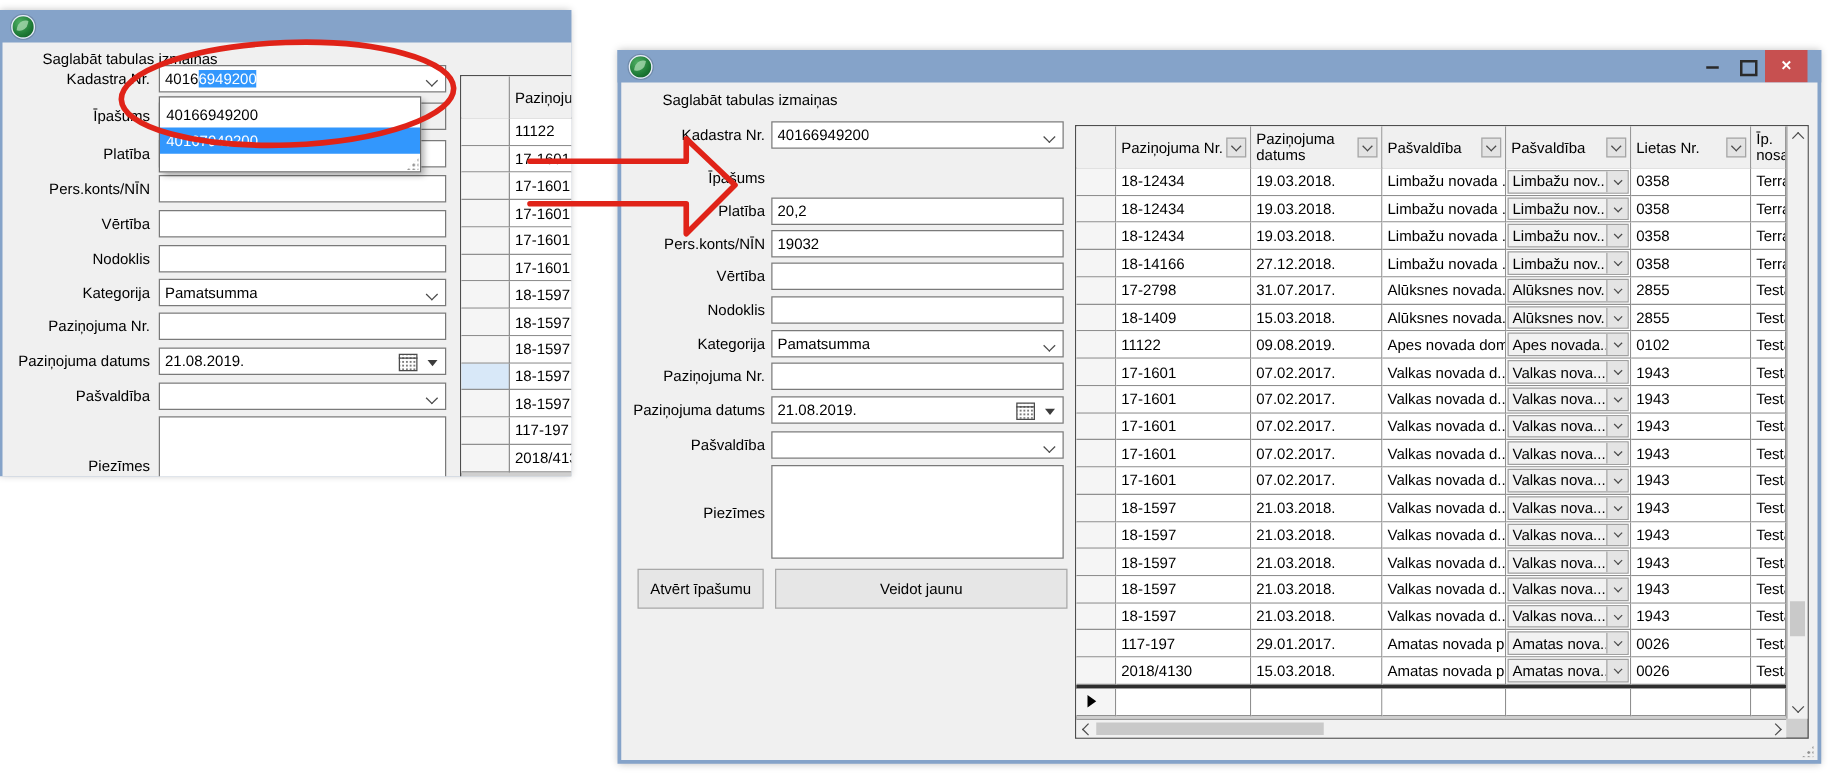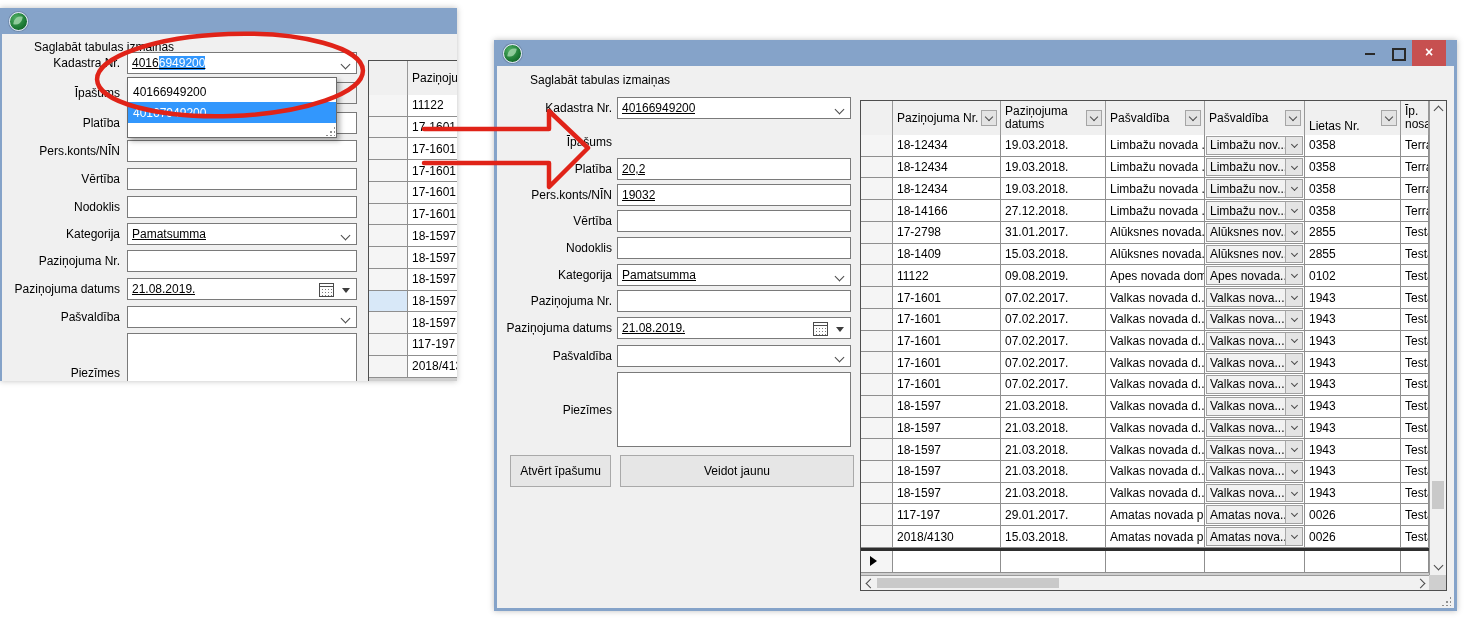--- a/index.html
+++ b/index.html
@@ -19,21 +19,21 @@
   .capbtn .dash{position:absolute;left:5px;top:13px;width:10px;height:2px;background:#2a2a2a;}
   .capbtn .sq{position:absolute;left:4px;top:8px;width:10px;height:9px;border:2px solid #2a2a2a;background:transparent;}
   .close-btn{background:#c75050;}
   .close-btn .x{position:absolute;left:0;right:0;top:4px;text-align:center;color:#fff;font-size:14px;font-weight:bold;}
   .client{position:absolute;background:#f0f0f0;overflow:hidden;}
 
   
   .form-title{position:absolute;font-size:12px;color:#000;}
   .frow{position:absolute;}
   .flabel{position:absolute;top:0;bottom:0;display:flex;align-items:center;justify-content:flex-end;color:#000;}
-  .tbox{position:absolute;background:#fff;border:1px solid #7a7a7a;display:flex;align-items:center;padding:0 4px;box-sizing:border-box;text-decoration:underline;}
+  .tbox{position:absolute;background:#fff;border:1px solid #7a7a7a;display:flex;align-items:center;padding:0 4px;box-sizing:border-box;}
   .tbox.ro{background:#f0f0f0;}
   .tbox.area{align-items:flex-start;}
   .tval{white-space:nowrap;overflow:hidden;}
   .tsel{background:#3297fd;color:#fff;white-space:pre;}
   .chev{width:6px;height:6px;border-right:1.6px solid #4a4a4a;border-bottom:1.6px solid #4a4a4a;
         transform:rotate(45deg);display:inline-block;}
   .combo-arrow{position:absolute;right:7px;top:8px;}
   .cal{position:absolute;right:22px;top:4px;width:13px;height:12px;border:1px solid #4a4a4a;background:
        radial-gradient(#7a7a7a 0.8px,transparent 0.9px);background-size:3px 3px;background-position:1px 4px;background-color:#fdfdfd;}
   .cal:before{content:"";position:absolute;left:-1px;right:-1px;top:2px;border-top:1px solid #4a4a4a;}
@@ -356,21 +356,21 @@
                 <div class="filter-btn">
                   <span class="chev"></span>
                 </div>
               </div>
               <div class="g-hcell" style="width: 100px; height: 34px; padding-right: 21px;">
                 <span class="g-hlabel">Pašvaldība</span>
                 <div class="filter-btn">
                   <span class="chev"></span>
                 </div>
               </div>
-              <div class="g-hcell" style="width: 96px; height: 34px; padding-right: 36px; align-items: flex-end;">
+              <div class="g-hcell" style="width: 96px; height: 34px; padding-right: 36px;">
                 <span class="g-hlabel">Lietas Nr.</span>
                 <div class="filter-btn">
                   <span class="chev"></span>
                 </div>
               </div>
               <div class="g-hcell" style="width: 28px; height: 34px;">
                 <span class="g-hlabel">Īp. nosa</span>
               </div>
             </div>
             <div class="g-row" style="height: 21.74px;">
@@ -433,21 +433,21 @@
                     <span class="chev"></span>
                   </span>
                 </div>
               </div>
               <div class="g-cell" style="width: 96px;">0358</div>
               <div class="g-cell" style="width: 28px;">Terra</div>
             </div>
             <div class="g-row" style="height: 21.74px;">
               <div class="g-cell g-sel" style="width: 32px;"></div>
               <div class="g-cell" style="width: 108px;">17-2798</div>
-              <div class="g-cell" style="width: 105px;">31.01.2017.</div>
+              <div class="g-cell" style="width: 105px;">31.07.2017.</div>
               <div class="g-cell" style="width: 99px;">Alūksnes novada...</div>
               <div class="g-cell g-combo" style="width: 100px;">
                 <div class="inner">
                   <span class="ctext">Alūksnes nov...</span>
                   <span class="cbtn">
                     <span class="chev"></span>
                   </span>
                 </div>
               </div>
               <div class="g-cell" style="width: 96px;">2855</div>

